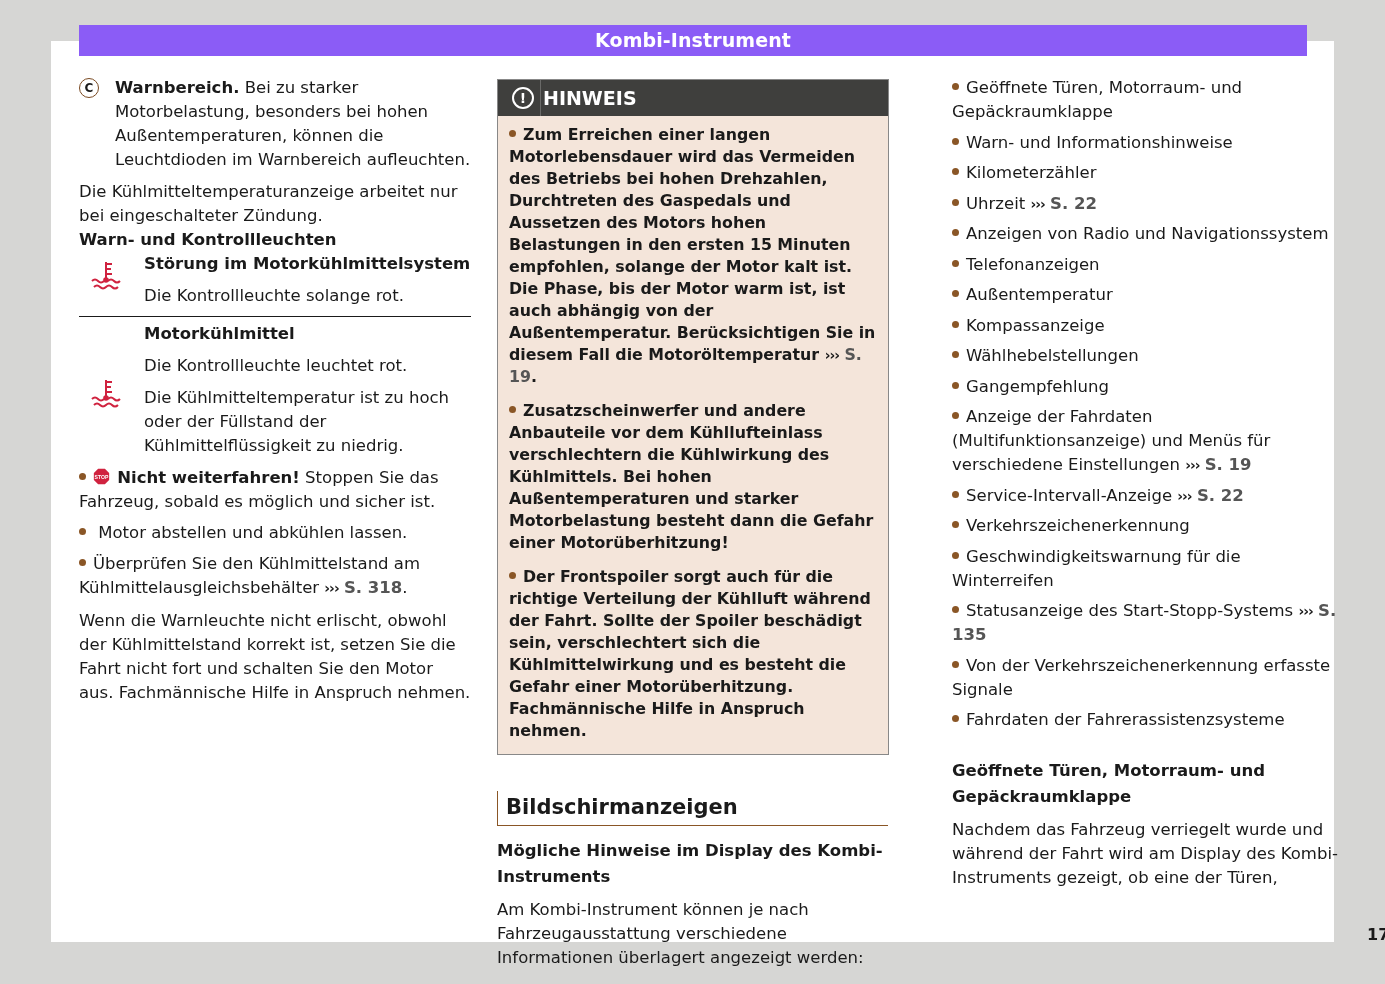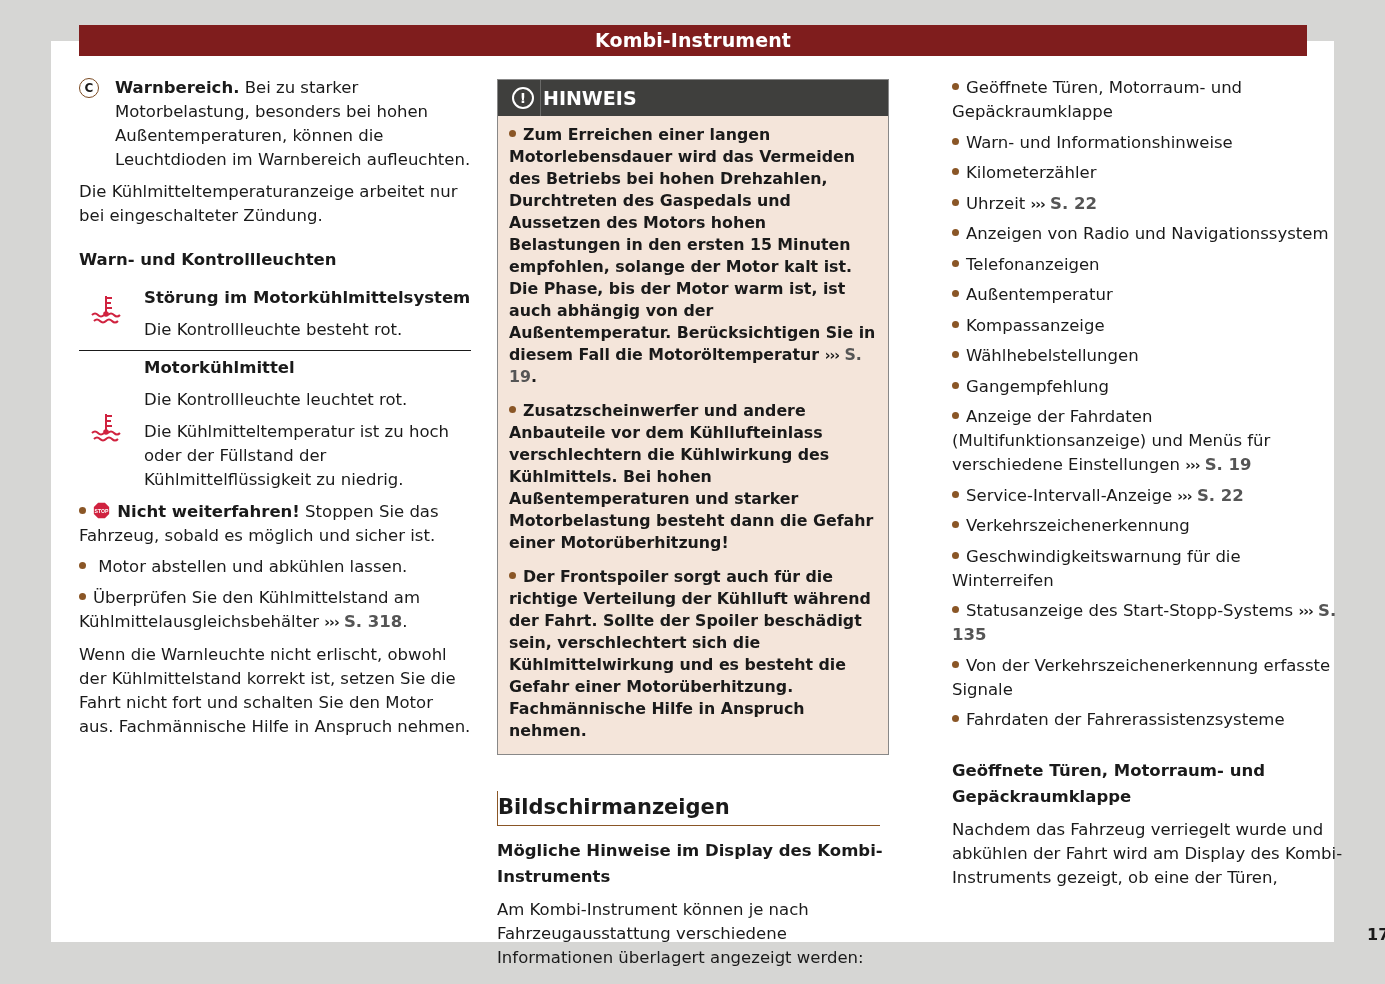--- a/index.html
+++ b/index.html
@@ -12,21 +12,21 @@
     color: #1a1a1a;
   }
   .page {
     position: absolute; left: 51px; top: 41px;
     width: 1283px; height: 901px;
     background: #ffffff;
   }
   .header-bar {
     position: absolute; left: 79px; top: 25px;
     width: 1228px; height: 31px;
-    background: #7f1d1d;
+    background: #8b5cf6;
     color: #fff;
     font-weight: bold;
     font-size: 19px;
     text-align: center;
     line-height: 31px;
     letter-spacing: 0.1px;
   }
   .col {
     position: absolute; top: 76px;
     font-size: 16.5px;
@@ -45,22 +45,22 @@
     position: relative; top: -2px;
   }
 
   
   .legend-row { position: relative; padding-left: 36px; margin-bottom: 8px; }
   .legend-marker {
     position: absolute; left: 0; top: 2px;
     width: 18px; height: 18px; border: 1.5px solid #7a4a22; border-radius: 50%;
     font-size: 12px; line-height: 18px; text-align: center; font-weight: bold; color: #1a1a1a;
   }
-  .para { margin-bottom: 20px; }
-  .section-heading { font-weight: bold; margin-bottom: 14px; }
+  .para { }
+  .section-heading { font-weight: bold; }
   .lamp-table { width: 392px; }
   .lamp-row { position: relative; padding-left: 65px; }
   .lamp-row.first { border-bottom: 1.5px solid #1a1a1a; padding-bottom: 0; margin-bottom: 5px; }
   .lamp-row .lamp-title { font-weight: bold; margin-bottom: 8px; }
   .lamp-row .lamp-text { margin-bottom: 8px; }
   .lamp-icon { position: absolute; left: 10px; width: 34px; height: 30px; }
   .list-item { margin-bottom: 7px; }
   .stop-icon {
     display: inline-block; width: 17px; height: 17px; vertical-align: middle;
     position: relative; top: -2px; margin-right: 2px;
@@ -90,21 +90,21 @@
   .notice-title { margin-left: 2px; }
   .notice-body {
     padding: 8px 10px 12px 11px;
     font-weight: bold; font-size: 15.8px; line-height: 22px;
   }
   .notice-body p { margin-bottom: 12px; }
   .h2 {
     margin-top: 36px;
     border-left: 1.5px solid #8a5626;
     border-bottom: 1.5px solid #8a5626;
-    padding-bottom: 2px;
+    padding-left: 8px; padding-bottom: 2px;
     font-weight: bold; font-size: 21px; line-height: 32px;
     width: 382px;
   }
   .h3 { font-weight: bold; margin-top: 12px; line-height: 26px; margin-bottom: 8px; }
 
   
   .col3 .list-item { margin-bottom: 6.5px; }
   .col3 .h3 { margin-top: 26px; }
 
   .page-number {
@@ -134,21 +134,21 @@
           <line x1="17" y1="4" x2="23" y2="4"></line>
           <line x1="17" y1="9" x2="22" y2="9"></line>
           <line x1="17" y1="14" x2="23" y2="14"></line>
           <path d="M3 21 q3 -3 6 0 t6 0"></path>
           <path d="M19 21 q3 -3 6 0 t6 0"></path>
           <path d="M5 27 q3 -3 6 0 t6 0 t6 0 t6 0"></path>
         </g>
         <circle cx="17" cy="20" r="2.8" fill="#d0223f"></circle>
       </svg>
       <p class="lamp-title">Störung im Motorkühlmittelsystem</p>
-      <p class="lamp-text">Die Kontrollleuchte besteht rot.</p>
+      <p class="lamp-text">Die Kontrollleuchte solange rot.</p>
     </div>
     <div class="lamp-row">
       <svg class="lamp-icon" style="top:56px" viewBox="0 0 34 30">
         <g fill="none" stroke="#d0223f" stroke-width="2">
           <line x1="17" y1="2" x2="17" y2="19"></line>
           <line x1="17" y1="4" x2="23" y2="4"></line>
           <line x1="17" y1="9" x2="22" y2="9"></line>
           <line x1="17" y1="14" x2="23" y2="14"></line>
           <path d="M3 21 q3 -3 6 0 t6 0"></path>
           <path d="M19 21 q3 -3 6 0 t6 0"></path>
@@ -211,16 +211,16 @@
       <div class="list-item"><span class="bullet"></span><span>Gangempfehlung</span></div>
       <div class="list-item"><span class="bullet"></span><span>Anzeige der Fahrdaten (Multifunktionsanzeige) und Menüs für verschiedene Einstellungen </span><span class="arrows">›››</span> <span class="xref">S. 19</span></div>
       <div class="list-item"><span class="bullet"></span><span>Service-Intervall-Anzeige </span><span class="arrows">›››</span> <span class="xref">S. 22</span></div>
       <div class="list-item"><span class="bullet"></span><span>Verkehrszeichenerkennung</span></div>
       <div class="list-item"><span class="bullet"></span><span>Geschwindigkeitswarnung für die Winterreifen</span></div>
       <div class="list-item"><span class="bullet"></span><span>Statusanzeige des Start-Stopp-Systems </span><span class="arrows">›››</span> <span class="xref">S. 135</span></div>
       <div class="list-item"><span class="bullet"></span><span>Von der Verkehrszeichenerkennung erfasste Signale</span></div>
       <div class="list-item"><span class="bullet"></span><span>Fahrdaten der Fahrerassistenzsysteme</span></div>
     </div>
   <p class="h3">Geöffnete Türen, Motorraum- und Gepäckraumklappe</p>
-  <p>Nachdem das Fahrzeug verriegelt wurde und abkühlen der Fahrt wird am Display des Kombi-Instruments gezeigt, ob eine der Türen,</p>
+  <p>Nachdem das Fahrzeug verriegelt wurde und während der Fahrt wird am Display des Kombi-Instruments gezeigt, ob eine der Türen,</p>
 </div>
 
 <div class="page-number">17</div>
 
 </body></html>

